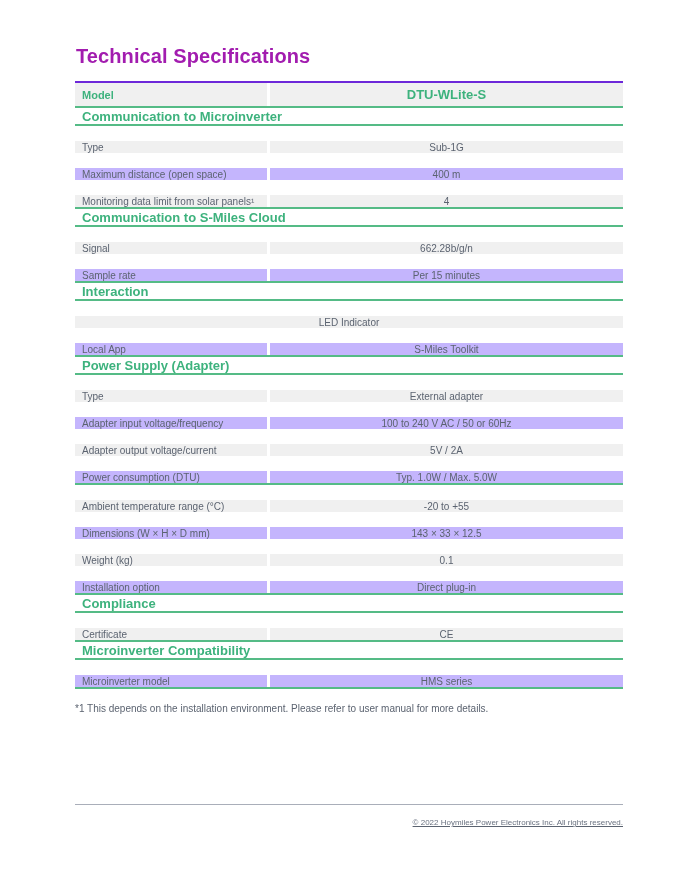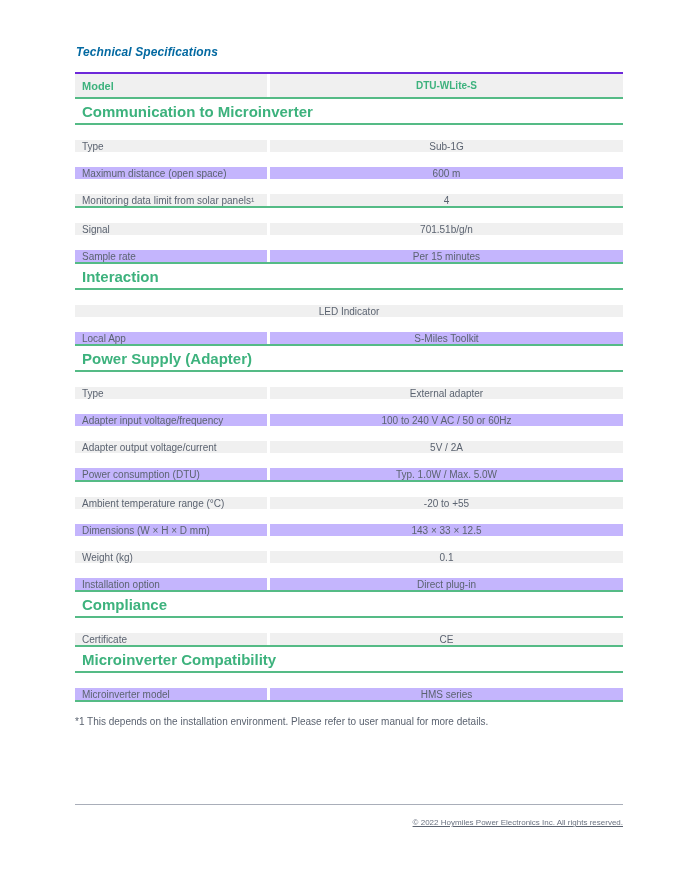--- a/index.html
+++ b/index.html
@@ -6,47 +6,47 @@
   html,body { background:#ffffff; }
   body {
     width:700px; height:869px;
     font-family:"Liberation Sans","DejaVu Sans",sans-serif;
     color:#5b6370;
     overflow:hidden;
   }
   .page { position:relative; width:700px; height:869px; padding:45px 77px 0 75px; }
 
   .doc-title {
-    font-size:12px; font-weight:bold; color:#0369a1;
-    letter-spacing:0.1px; margin:0 0 13px 1px;font-style:italic;
+    font-size:20px; font-weight:bold; color:#a21caf;
+    letter-spacing:0.1px; margin:0 0 13px 1px;
   }
 
   .spec-table { width:548px; font-size:10px; }
 
   .head-row {
     display:flex; align-items:stretch;
     border-top:2px solid #6d28d9;
     border-bottom:2px solid #55bb86;
     height:27px;
   }
   .head-row .cell { background:#f0f0f0; display:flex; align-items:center; }
   .head-label {
     width:195px; padding-left:7px;
     border-right:3px solid #ffffff;
     color:#3db27d; font-weight:bold; font-size:11px;
   }
   .head-value {
     flex:1; justify-content:center;
-    color:#3db27d; font-weight:bold; font-size:10px;
+    color:#3db27d; font-weight:bold; font-size:13px;
   }
 
   .section-title {
-    height:26px; display:flex; align-items:center;
+    height:18px; display:flex; align-items:center;
     padding-left:7px;
-    color:#3db27d; font-weight:bold; font-size:15px;
+    color:#3db27d; font-weight:bold; font-size:13px;
     background:#ffffff;
     border-bottom:2px solid #55bb86;
   }
   .section-rows { border-bottom:2px solid #55bb86; }
 
   .row { display:flex; align-items:stretch; height:27px; }
   .row .cell { display:flex; align-items:center;margin-top:15px; }
   .row-label {
     width:195px; padding-left:7px;
     border-right:3px solid #ffffff;
@@ -81,35 +81,36 @@
   <div>
     <div class="section-title">Communication to Microinverter</div>
     <div class="section-rows">
   <div class="row gray">
     <div class="cell row-label">Type</div>
     <div class="cell row-value">Sub-1G</div>
   </div>
 
   <div class="row white">
     <div class="cell row-label">Maximum distance (open space)</div>
-    <div class="cell row-value">600 m</div>
+    <div class="cell row-value">400 m</div>
   </div>
 
   <div class="row gray">
     <div class="cell row-label">Monitoring data limit from solar panels¹</div>
     <div class="cell row-value">4</div>
   </div>
 </div>
   </div>
 
   <div>
+    <div class="section-title">Communication to S-Miles Cloud</div>
     <div class="section-rows">
   <div class="row gray">
     <div class="cell row-label">Signal</div>
-    <div class="cell row-value">701.51b/g/n</div>
+    <div class="cell row-value">662.28b/g/n</div>
   </div>
 
   <div class="row white">
     <div class="cell row-label">Sample rate</div>
     <div class="cell row-value">Per 15 minutes</div>
   </div>
 </div>
   </div>
 
   <div>

